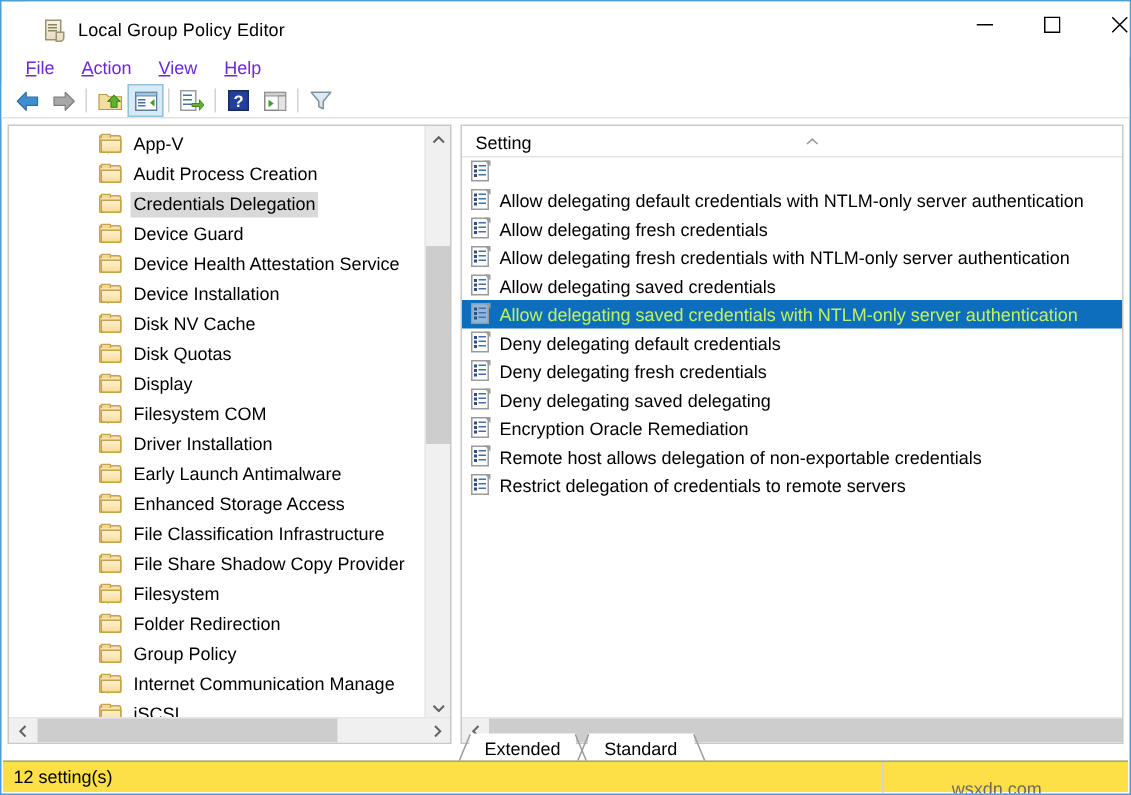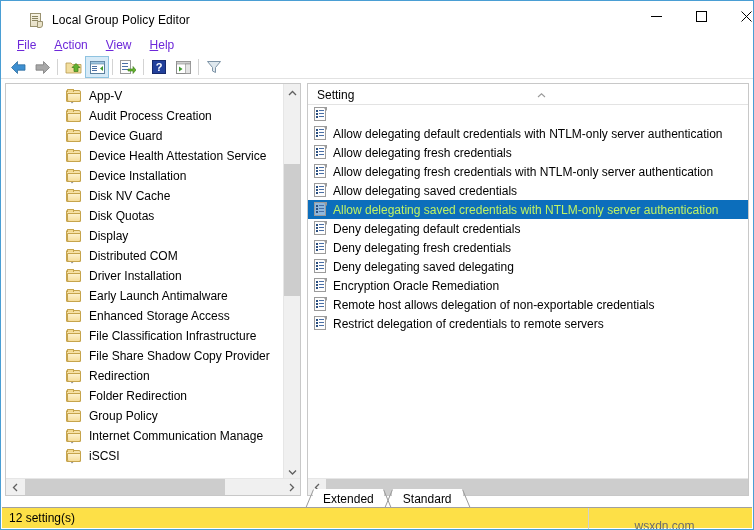--- a/index.html
+++ b/index.html
@@ -531,20 +531,28 @@
             <span class="label">App-V</span>
           </div>
           <div class="tree-row" style="position: relative;">
             <span class="folder">
               <span class="back"></span>
               <span class="tab"></span>
               <span class="front"></span>
             </span>
             <span class="label">Audit Process Creation</span>
           </div>
+          <div class="tree-row selected" style="position: relative;">
+            <span class="folder">
+              <span class="back"></span>
+              <span class="tab"></span>
+              <span class="front"></span>
+            </span>
+            <span class="label">Credentials Delegation</span>
+          </div>
           <div class="tree-row" style="position: relative;">
             <span class="folder">
               <span class="back"></span>
               <span class="tab"></span>
               <span class="front"></span>
             </span>
             <span class="label">Device Guard</span>
           </div>
           <div class="tree-row" style="position: relative;">
             <span class="folder">
@@ -591,21 +599,21 @@
           </div>
           <div class="tree-row" style="position: relative;">
             <span class="chev"><svg width="8" height="11" viewBox="0 0 8 11">
                 <path d="M1.5 1 L6 5.5 L1.5 10" stroke="#8d8d8d" stroke-width="1.4" fill="none"></path>
               </svg></span>
             <span class="folder">
               <span class="back"></span>
               <span class="tab"></span>
               <span class="front"></span>
             </span>
-            <span class="label">Distributed COM</span>
+            <span class="label">Filesystem COM</span>
           </div>
           <div class="tree-row" style="position: relative;">
             <span class="folder">
               <span class="back"></span>
               <span class="tab"></span>
               <span class="front"></span>
             </span>
             <span class="label">Driver Installation</span>
           </div>
           <div class="tree-row" style="position: relative;">
@@ -642,21 +650,21 @@
           </div>
           <div class="tree-row" style="position: relative;">
             <span class="chev"><svg width="8" height="11" viewBox="0 0 8 11">
                 <path d="M1.5 1 L6 5.5 L1.5 10" stroke="#8d8d8d" stroke-width="1.4" fill="none"></path>
               </svg></span>
             <span class="folder">
               <span class="back"></span>
               <span class="tab"></span>
               <span class="front"></span>
             </span>
-            <span class="label">Redirection</span>
+            <span class="label">Filesystem</span>
           </div>
           <div class="tree-row" style="position: relative;">
             <span class="folder">
               <span class="back"></span>
               <span class="tab"></span>
               <span class="front"></span>
             </span>
             <span class="label">Folder Redirection</span>
           </div>
           <div class="tree-row" style="position: relative;">

